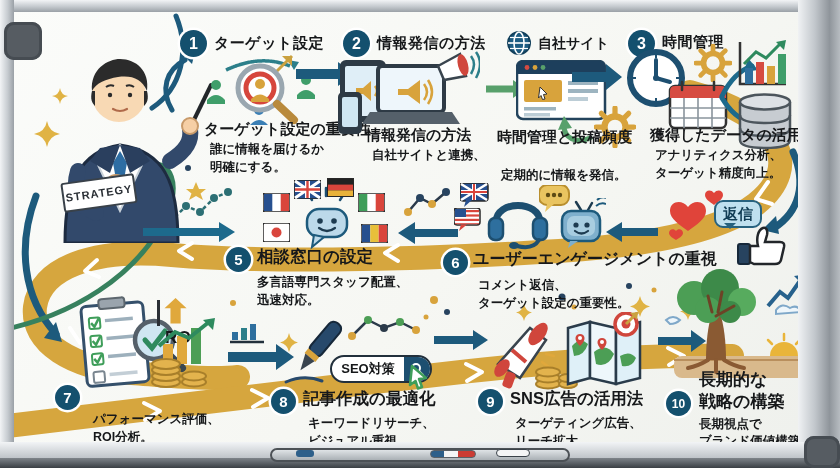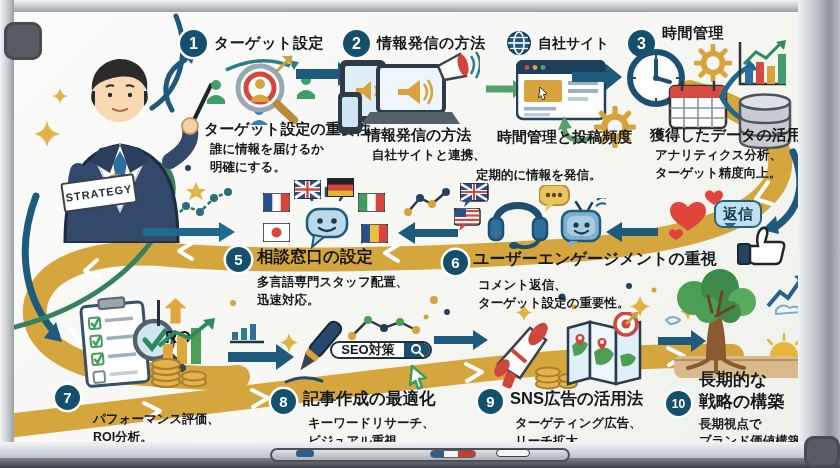--- a/index.html
+++ b/index.html
@@ -244,30 +244,30 @@
       <line x1="7" y1="33" x2="11.5" y2="28.5"></line>
         <line x1="28.5" y1="11.5" x2="33" y2="7"></line>
     </g>
   </svg>
   <svg class="abs" style="left:556px;top:114px" width="40" height="30" viewBox="0 0 40 30">
     <path d="M34 24 C 20 30, 8 24, 8 12" stroke="#58a06b" stroke-width="5" fill="none" stroke-linecap="round"></path>
     <path d="M2 16 L8 2 L16 14 Z" fill="#58a06b"></path>
   </svg>
 
   <div class="abs note-h nowrap" style="left:497px;top:128px">時間管理と投稿頻度</div>
-  <div class="abs note-l nowrap" style="left:476px;top:167px">定期的に情報を発信。</div>
+  <div class="abs note-l nowrap" style="left:501px;top:167px">定期的に情報を発信。</div>
 
   <svg class="abs" style="left:572px;top:64px" width="50" height="26">
     <polygon points="0,8 34,8 34,0 50,13 34,26 34,18 0,18" fill="#1d5a7c"></polygon>
   </svg>
 
   <div class="abs badge b27" style="left:628px;top:30px">
       <span>3</span>
     </div>
-  <div class="abs toptitle nowrap" style="left:662px;top:24px">時間管理</div>
+  <div class="abs toptitle nowrap" style="left:662px;top:33px">時間管理</div>
   <svg class="abs" style="left:694px;top:44px" width="38" height="38" viewBox="0 0 40 40">
     <circle cx="20" cy="20" r="10" fill="none" stroke="#d8a33c" stroke-width="6"></circle>
     <g stroke="#d8a33c" stroke-width="5" stroke-linecap="round">
       <line x1="20" y1="2" x2="20" y2="8"></line>
         <line x1="20" y1="32" x2="20" y2="38"></line>
       <line x1="2" y1="20" x2="8" y2="20"></line>
         <line x1="32" y1="20" x2="38" y2="20"></line>
       <line x1="7" y1="7" x2="11.5" y2="11.5"></line>
         <line x1="28.5" y1="28.5" x2="33" y2="33"></line>
       <line x1="7" y1="33" x2="11.5" y2="28.5"></line>
@@ -515,21 +515,21 @@
     <path d="M4 68 Q22 60 40 67" stroke="#27496b" stroke-width="3" fill="none" stroke-linecap="round"></path>
   </svg>
   <svg class="abs" style="left:346px;top:312px" width="78" height="32">
     <polyline points="6,24 22,8 38,16 54,10 70,18" stroke="#2b3a4a" stroke-width="2.5" fill="none"></polyline>
     <circle cx="6" cy="24" r="4" fill="#d8a33c"></circle>
       <circle cx="22" cy="8" r="4" fill="#4c9e55"></circle>
     <circle cx="38" cy="16" r="4" fill="#2b3a4a"></circle>
       <circle cx="54" cy="10" r="4" fill="#4c9e55"></circle>
       <circle cx="70" cy="18" r="4" fill="#d8a33c"></circle>
   </svg>
-  <div class="abs seo" style="left:330px;top:341px;width:102px;height:18px">
+  <div class="abs seo" style="left:330px;top:355px;width:102px;height:28px">
     <span class="t">SEO対策</span>
     <span class="m">
       <svg width="14" height="14" viewBox="0 0 14 14">
           <circle cx="6" cy="6" r="4" fill="none" stroke="#fff" stroke-width="2"></circle>
           <line x1="9" y1="9" x2="13" y2="13" stroke="#fff" stroke-width="2" stroke-linecap="round"></line>
         </svg>
     </span>
   </div>
   <svg class="abs" style="left:406px;top:364px" width="26" height="26" viewBox="0 0 26 26">
     <path d="M6 2 L20 14 L13 15 L16 23 L12 24.5 L9.5 17 L4 21 Z" fill="#fff" stroke="#3f9e5a" stroke-width="2.5" stroke-linejoin="round"></path>

